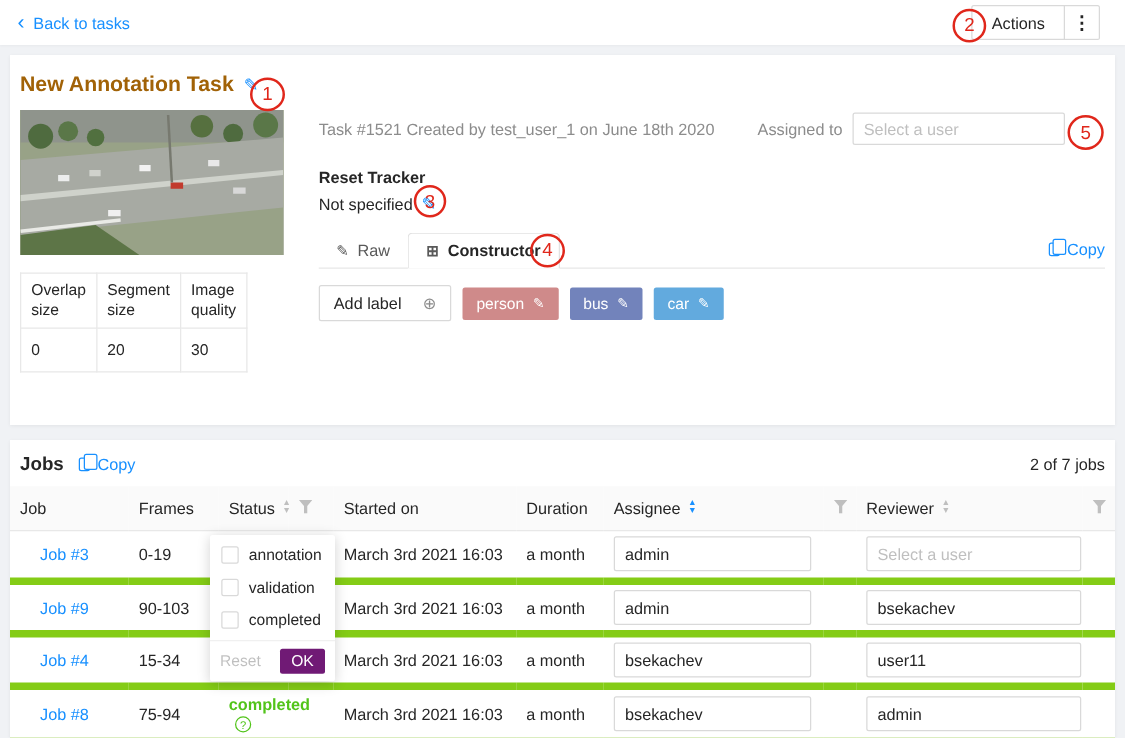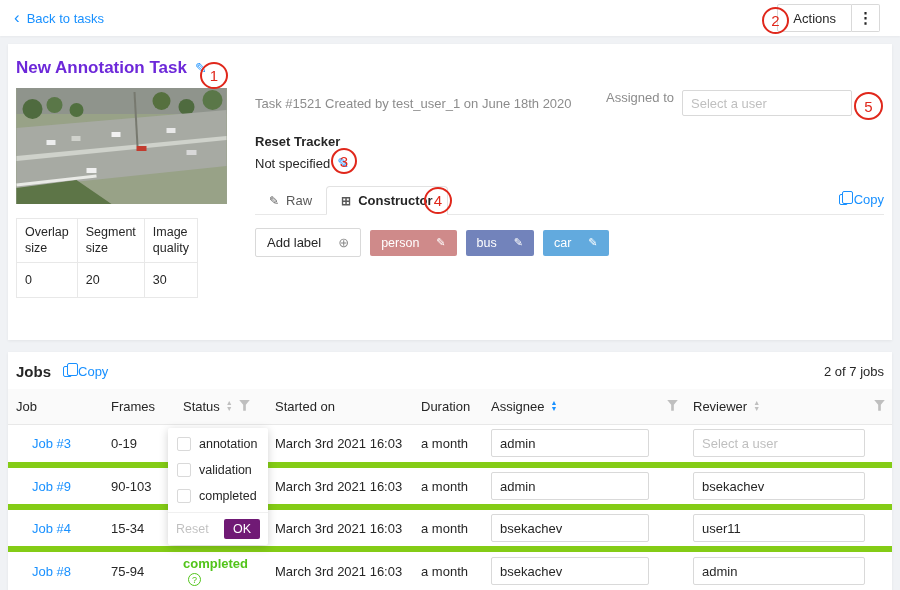--- a/index.html
+++ b/index.html
@@ -26,35 +26,35 @@
   }
   .actions-btn { padding:0 15px; border-radius:2px 0 0 2px; }
   .more-btn { width:28px; border-left:none; border-radius:0 2px 2px 0; font-size:15px; font-weight:bold; }
 
   
   .task-card {
     position:absolute; left:8px; top:44px; width:884px; height:296px;
     background:#fff; box-shadow:0 1px 3px rgba(0,0,0,0.06); padding:0 8px;
   }
   .task-title-row { display:flex; align-items:center; gap:8px; margin:14px 0 10px; }
-  .task-title { font-size:17px; font-weight:600; color:#6d28d9; }
+  .task-title { font-size:17px; font-weight:600; color:#a16207; }
   .edit-icon { color:#1890ff; font-size:14px; cursor:pointer; }
   .task-body { display:flex; }
   .left-col { width:211px; flex:none; }
   .thumbnail { display:block; width:211px; height:116px; background:#9aa28c; }
   .params-table { border-collapse:collapse; margin-top:14px; width:172px; }
   .params-table th, .params-table td {
     border:1px solid #e8e8e8; font-weight:400; font-size:12.5px; text-align:left;
     padding:5px 8px; line-height:1.3; color:#262626; width:70px;
   }
   .params-table td { padding:9px 8px; }
   .right-col { flex:1; margin-left:28px; position:relative; }
   .meta-row { display:flex; align-items:center; margin-top:2px; }
   .task-meta { color:#8c8c8c; font-size:13px; }
-  .assigned-block { margin-left:auto; margin-right:32px; display:flex; gap:8px; }
+  .assigned-block { margin-left:auto; margin-right:32px; display:flex; align-items:center; gap:8px; }
   .assigned-label { color:#8c8c8c; }
   .ant-input {
     border:1px solid #d9d9d9; border-radius:2px; height:26px; padding:0 8px;
     font-size:13px; color:#262626; outline:none; font-family:"Liberation Sans",sans-serif; background:#fff;
   }
   .ant-input::placeholder { color:#bfbfbf; }
   .assignee-input { width:170px; }
   .issue-label { font-weight:700; margin-top:18px; font-size:13px; }
   .issue-value-row { margin-top:6px; display:flex; align-items:center; gap:7px; }
   .tabs-row { margin-top:13px; display:flex; align-items:flex-end; border-bottom:1px solid #e8e8e8; height:31px; }
@@ -68,21 +68,21 @@
   .copy-link { margin-left:auto; display:flex; align-items:center; gap:6px; color:#1890ff; cursor:pointer; padding-bottom:7px; }
   .copy-icon { width:9px; height:11px; border:1.5px solid #1890ff; border-radius:2px; position:relative; background:#fff; }
   .copy-icon::before { content:""; position:absolute; top:-4.5px; left:2.5px; width:9px; height:11px; border:1.5px solid #1890ff; border-radius:2px; background:#fff; }
   .constructor-panel { padding-top:13px; display:flex; align-items:center; }
   .add-label-btn {
     display:inline-flex; align-items:center; gap:17px; border:1px solid #d9d9d9; border-radius:2px;
     background:#fff; padding:6px 11px; font-size:13px; cursor:pointer; color:#262626;
   }
   .plus-icon { color:#8c8c8c; font-size:13px; }
   .label-tag {
-    display:inline-flex; align-items:center; gap:17px; margin-left:9px; border-radius:2px;
+    display:inline-flex; align-items:center; gap:7px; margin-left:9px; border-radius:2px;
     color:#fff; font-size:12.5px; padding:6px 11px; cursor:pointer;justify-content:space-between;
   }
   .label-tag .edit-icon { color:#fff; font-size:11px; }
   .tag-0 { background:#cf8a8a; }
   .tag-1 { background:#7283bb; }
   .tag-2 { background:#62aade; }
 
   
   .jobs-card {
     position:absolute; left:8px; top:352px; width:884px; height:246px;

